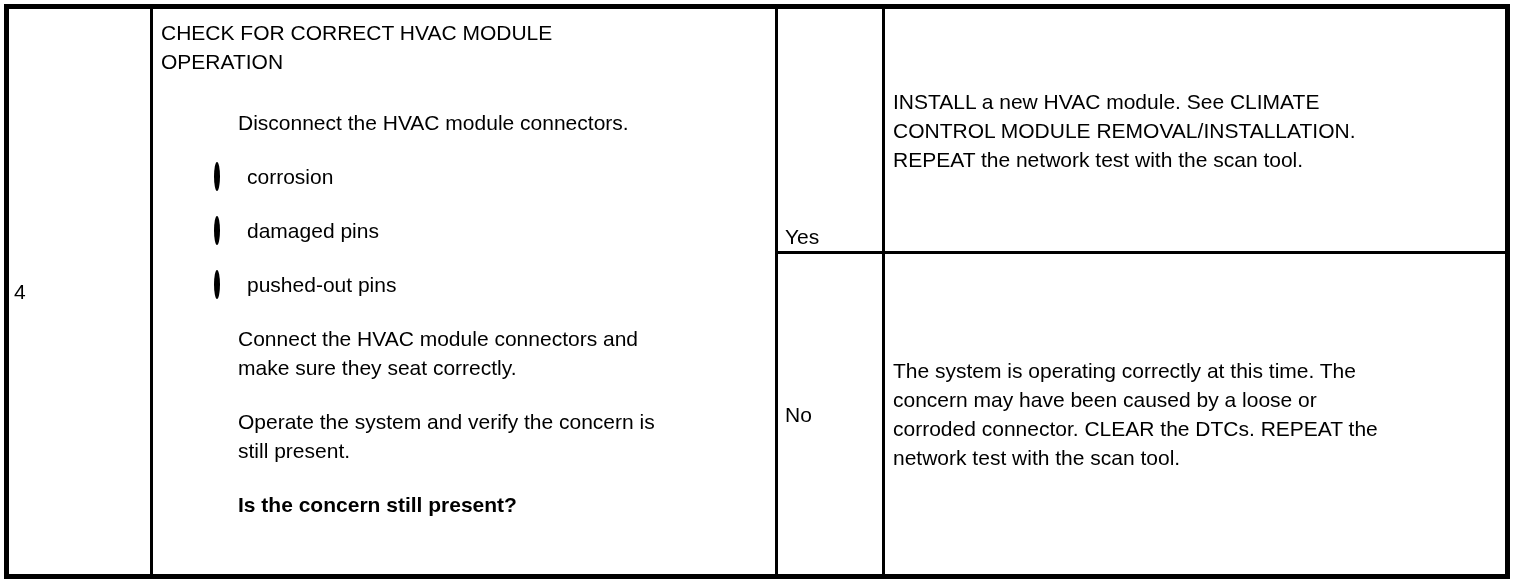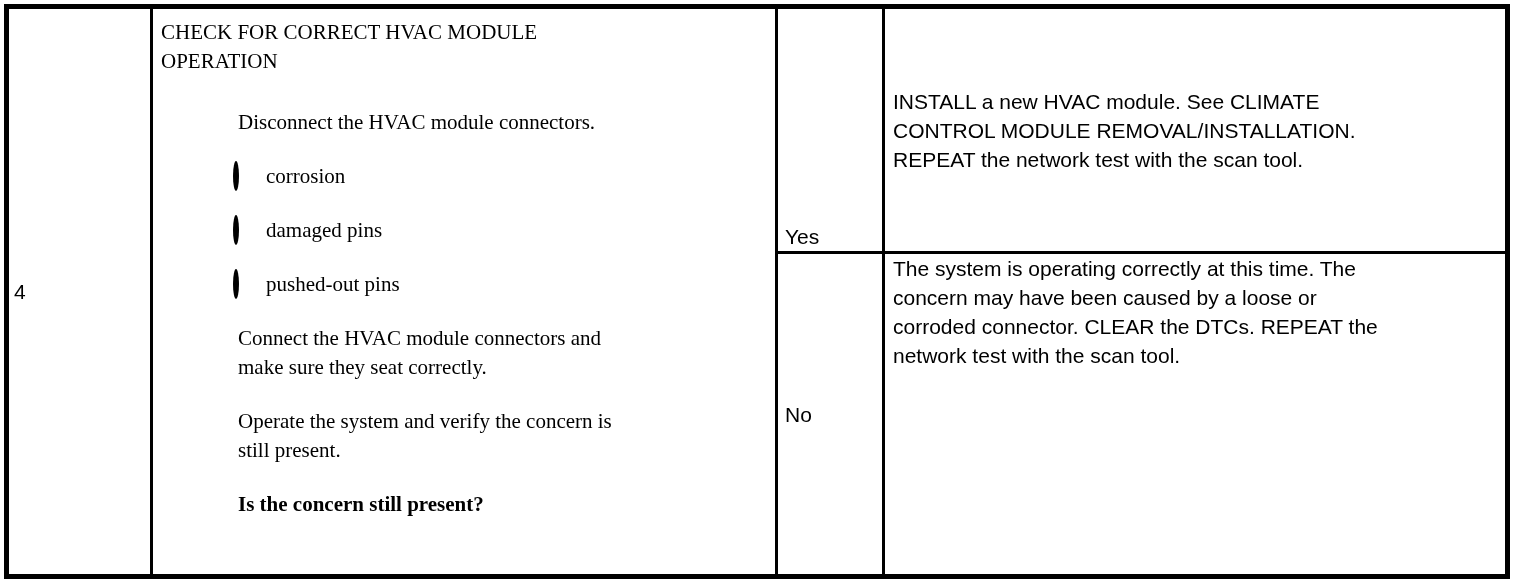--- a/index.html
+++ b/index.html
@@ -40,21 +40,20 @@
     border-right: 3px solid #000;
     display: flex;
     align-items: center;
     padding-left: 5px;
   }
   .desc-cell {
     grid-column: 2;
     grid-row: 1 / 3;
     border-right: 3px solid #000;
     padding: 9px 6px 0 8px;
-    font-family: Liberation Serif, serif;
   }
   .yes-cell {
     grid-column: 3;
     grid-row: 1;
     border-right: 3px solid #000;
     border-bottom: 3px solid #000;
     display: flex;
     align-items: flex-end;
     padding-left: 7px;
   }
@@ -73,33 +72,33 @@
     border-right: 3px solid #000;
     display: flex;
     align-items: center;
     padding-left: 7px;
     text-align: center;
   }
   .action-no-cell {
     grid-column: 4;
     grid-row: 2;
     display: flex;
-    align-items: flex-start;
+    align-items: center;
     padding-left: 8px;
     padding-right: 40px;
   }
   .prewrap { white-space: pre-line; }
   .proc-title { white-space: pre-line; }
   .bullet-row {
     display: flex;
     margin-top: 25px;
   }
   .bullet-row.first { margin-top: 32px; align-items: center; }
   .lvl1 { margin-left: 48px; }
-  .lvl2 { margin-left: 72px; }
+  .lvl2 { margin-left: 53px; }
   .glyph-box { flex: 0 0 auto; }
   .lvl1 .glyph-box { width: 29px; }
   .lvl2 .glyph-box { width: 33px; }
   .dot {
     width: 12px;
     height: 12px;
     border-radius: 50%;
     background: #000;
     margin-top: 8px;
   }

